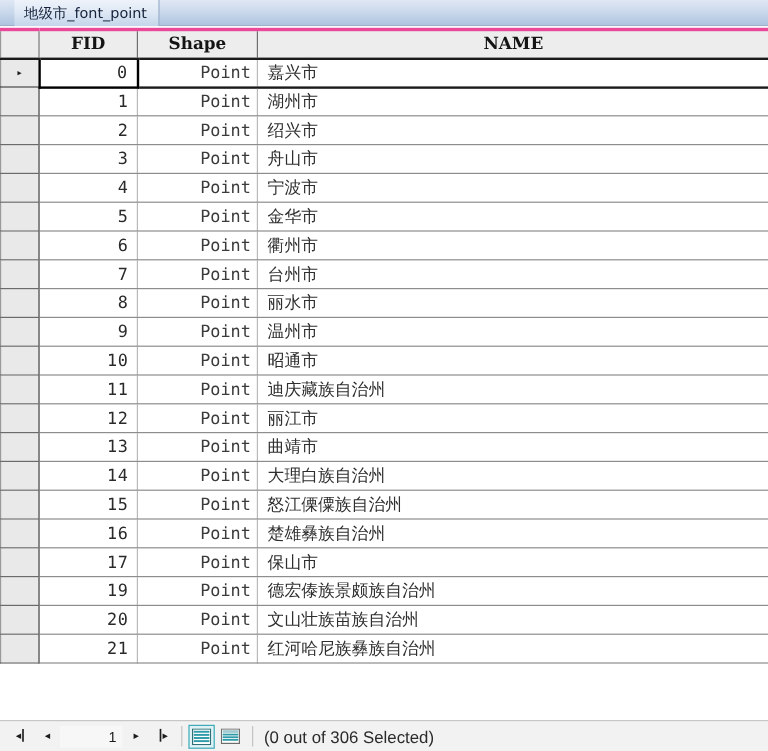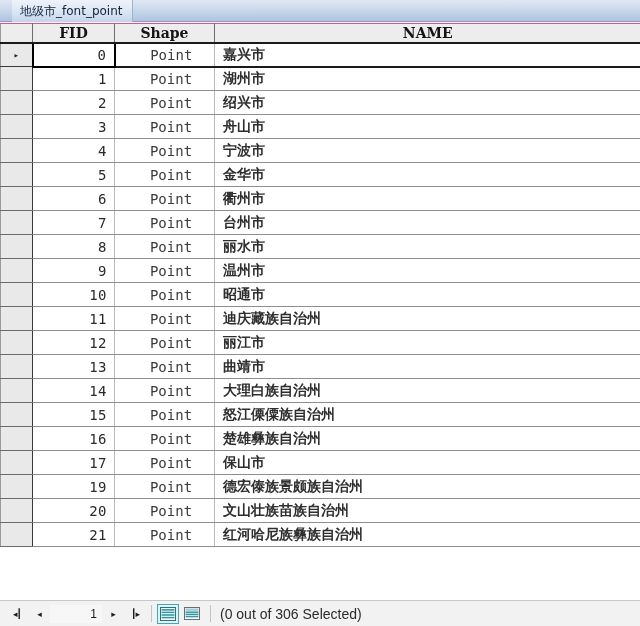--- a/index.html
+++ b/index.html
@@ -68,26 +68,26 @@
   }
 
   
   col.c-sel   { width: 32px; }
   col.c-fid   { width: 82px; }
   col.c-shape { width: 100px; }
   col.c-name  { width: 426px; }
 
   
   thead th {
-    height: 19px;
+    height: 24px;
     box-sizing: border-box;
     background: #ededed;
     border-right: 1px solid #6f6f6f;
     border-bottom: 2px solid #1b1b1b;
-    border-top: 1px solid #ec4899;
+    border-top: 3px solid #ec4899;
     padding: 0 6px;
     font-family: "DejaVu Serif", "Liberation Serif", serif;
     font-size: 14px;
     font-weight: 700;
     color: #141414;
     text-align: center;
     vertical-align: middle;
     overflow: hidden;
     white-space: nowrap;
   }
@@ -129,33 +129,32 @@
   }
 
   td.fid-cell {
     text-align: right;
     padding-right: 7px;
     font-family: "DejaVu Sans Mono", "Liberation Mono", monospace;
     letter-spacing: 0.5px;
   }
 
   td.shape-cell {
-    text-align: center;
+    text-align: right;
     padding-left: 18px;
     color: #3b3b3b;
   }
 
   td.name-cell {
     text-align: left;
     padding-left: 8px;
     border-right: none;
     font-family: "DejaVu Sans", "Liberation Sans", sans-serif;
     font-size: 14px;
     color: #2e2e2e;
-    font-weight: bold;
   }
 
   
   tr.current td.fid-cell {
     border: 2px solid #000000;
     border-right: 2px solid #000000;
     background: #ffffff;
   }
   tr.current td.sel-cell {
     border-bottom: 1px solid #3a3a3a;

